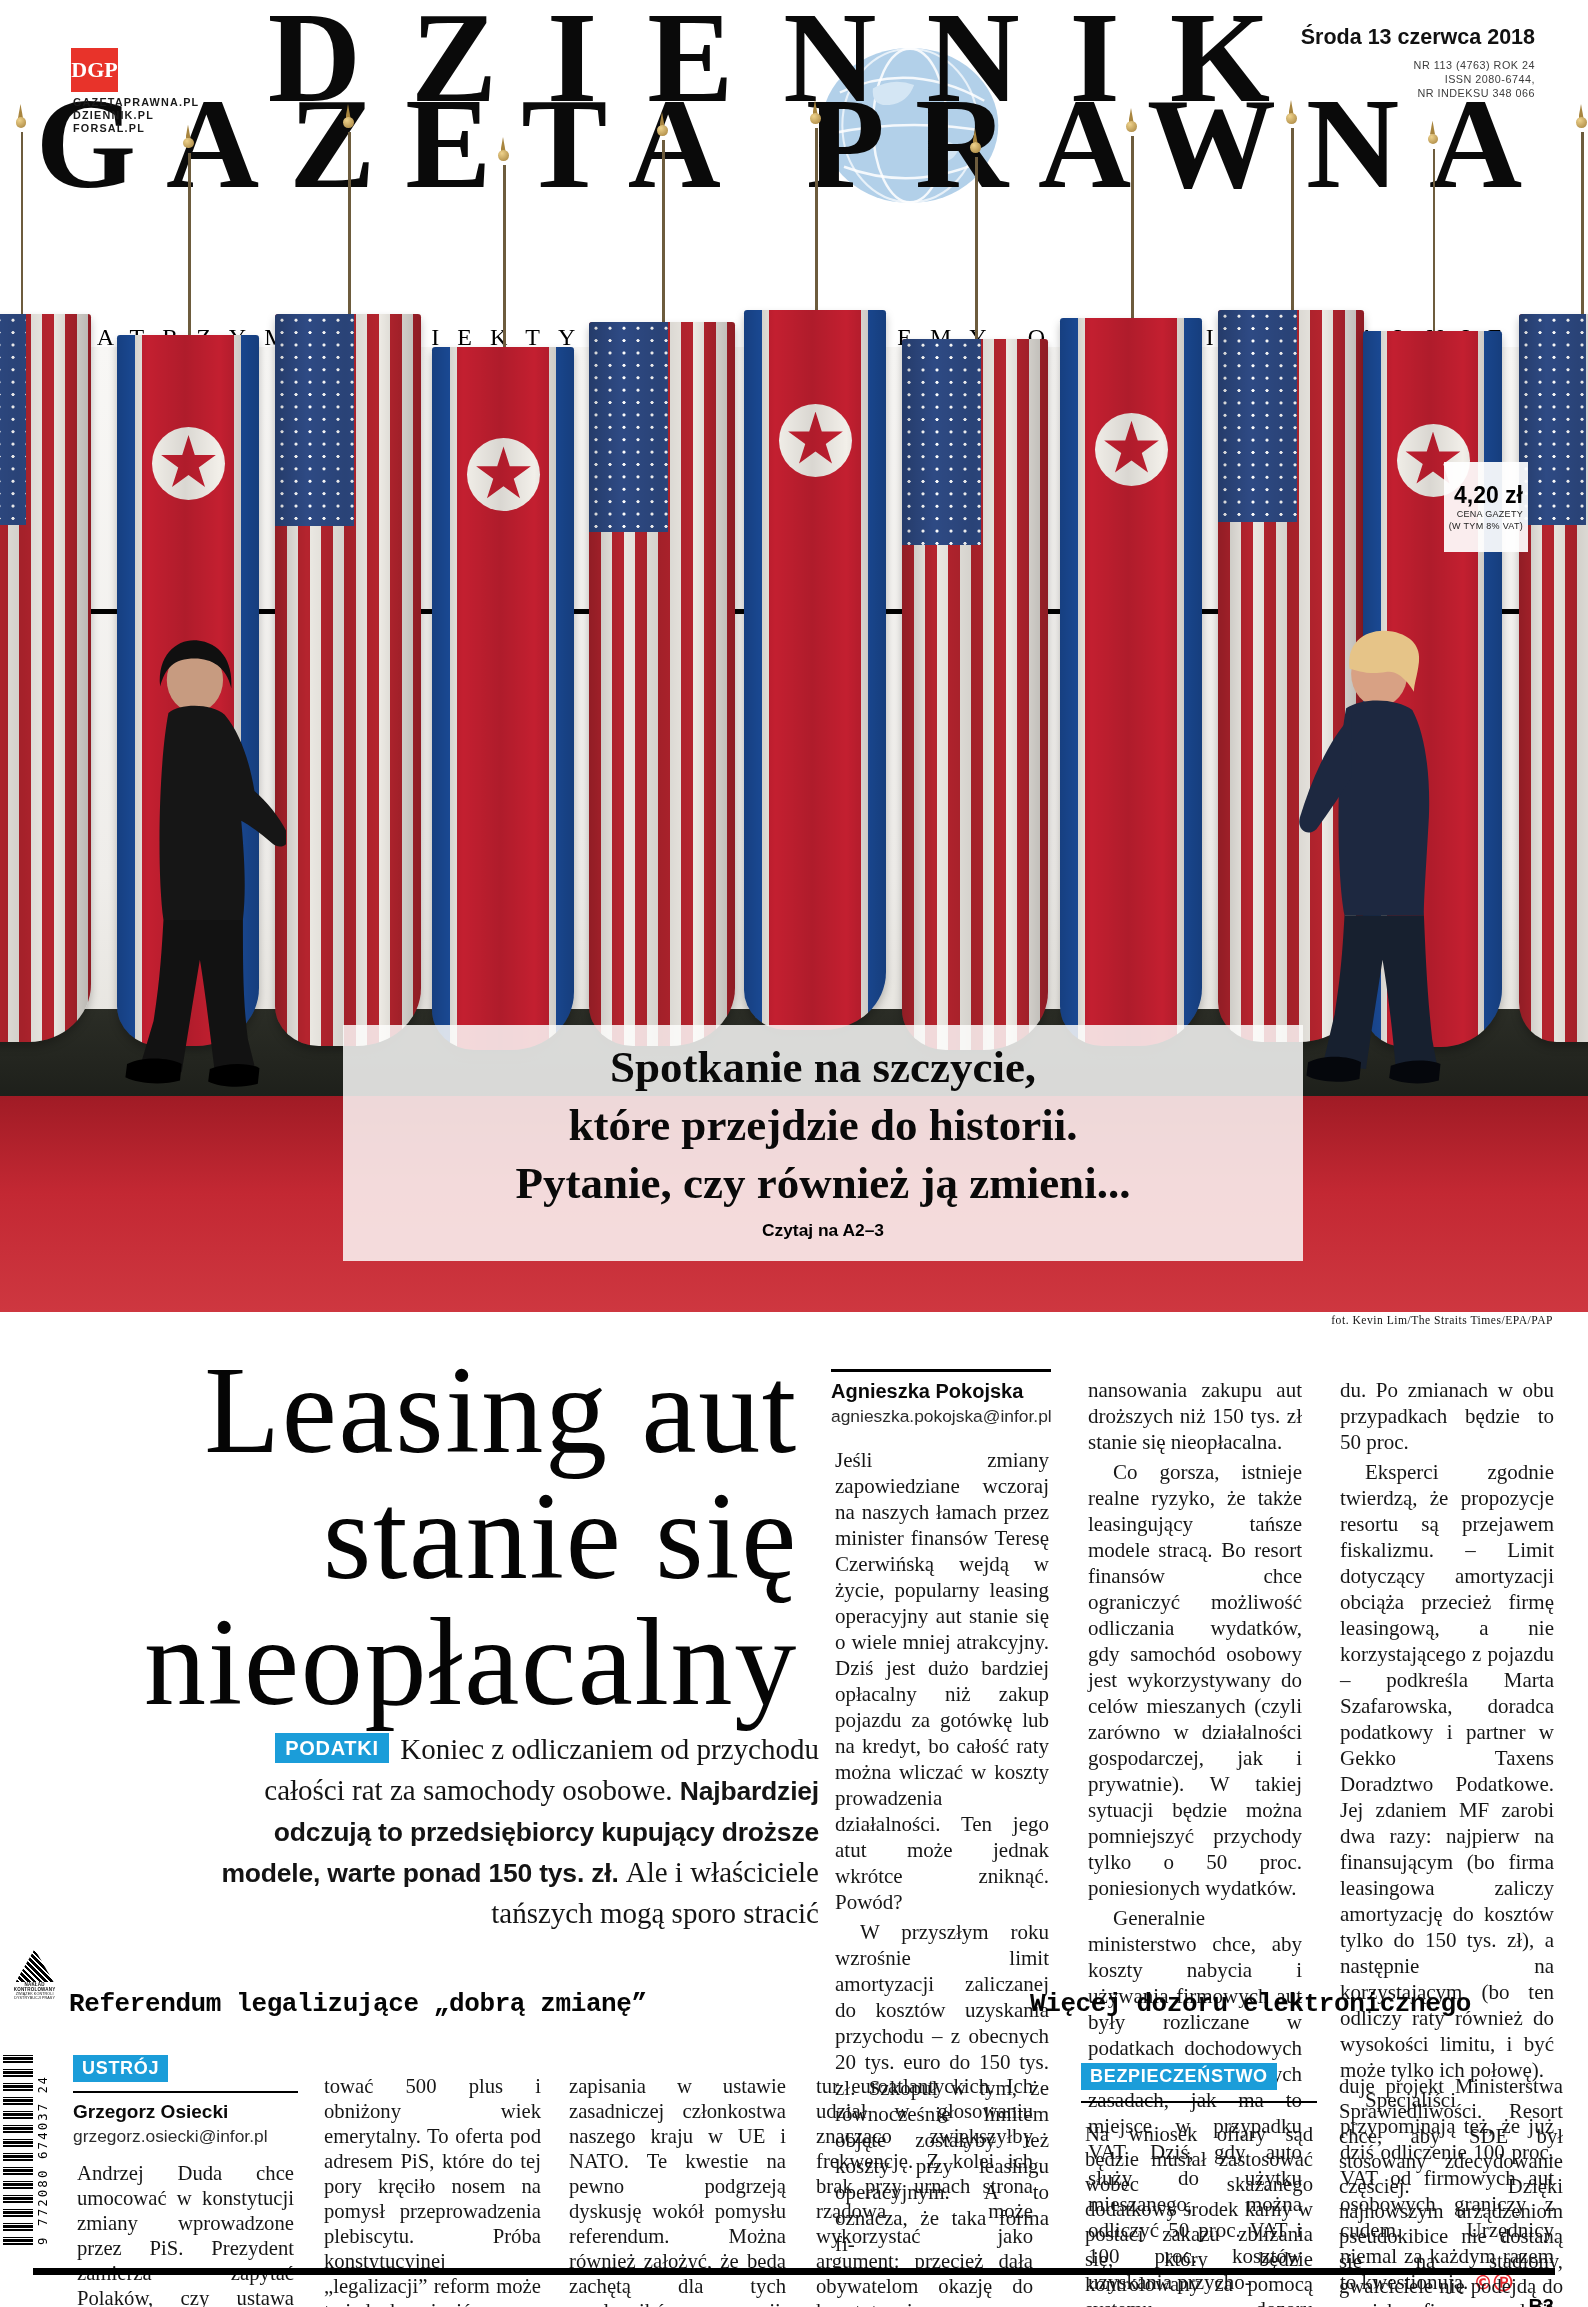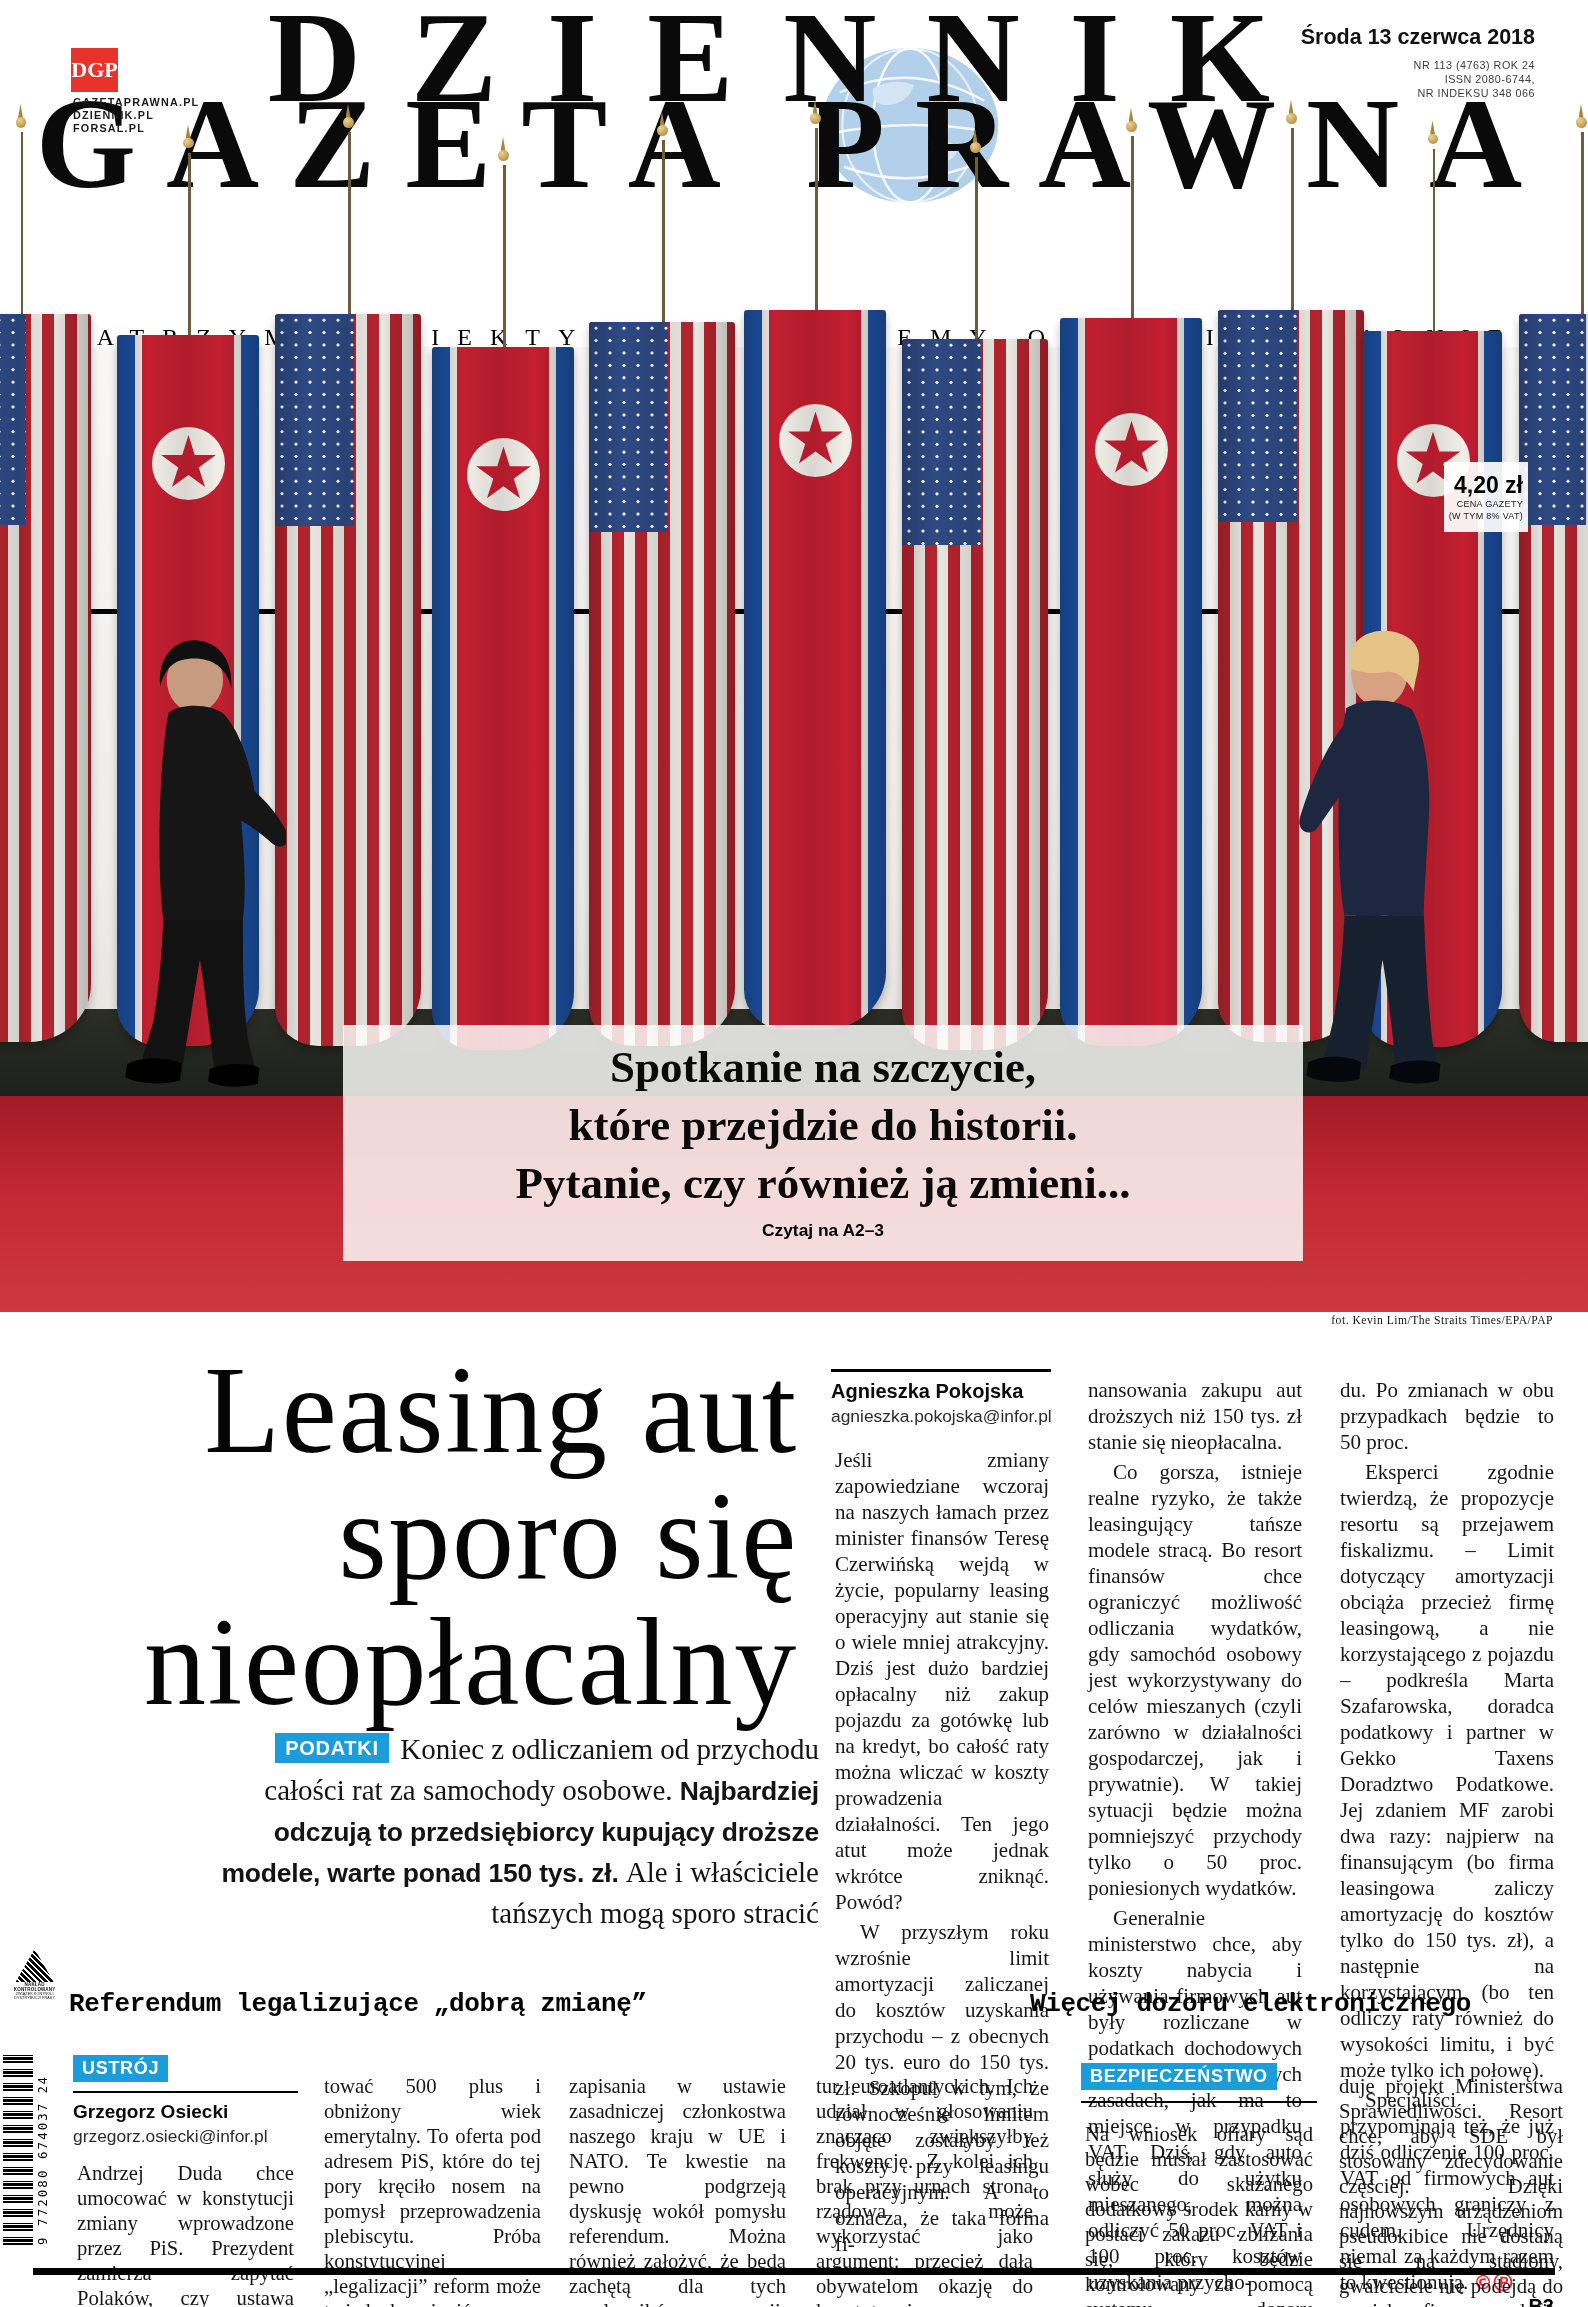--- a/index.html
+++ b/index.html
@@ -12,21 +12,21 @@
     font:bold 22px "Liberation Serif",serif;display:flex;align-items:center;justify-content:center;z-index:5}
   .site-links{left:73px;top:96px;font:bold 10.8px/13.2px "Liberation Sans",sans-serif;letter-spacing:1.2px;color:#1a1a1a;z-index:5}
   .issue-date{right:53px;top:25px;font:bold 21.5px "Liberation Sans",sans-serif;color:#111;z-index:5}
   .issue-meta{right:53px;top:58px;text-align:right;font:10.8px/14px "Liberation Sans",sans-serif;color:#3d3d3d;letter-spacing:0.5px;z-index:5}
   .globe{left:815px;top:43px;width:190px;height:165px;z-index:0}
   .masthead{left:0;width:1588px;text-align:center;font-family:"Liberation Serif",serif;font-weight:bold;color:#0a0a0a;
     line-height:1;white-space:nowrap;z-index:1}
   .masthead.l1{top:-6.6px;font-size:129px;letter-spacing:50px}
   .masthead.l2{top:79px;font-size:129px;letter-spacing:30px}
   .tagline{left:0;width:1588px;top:324px;text-align:center;font:24px "Liberation Serif",serif;letter-spacing:18px;color:#000;z-index:1;white-space:nowrap}
-  .price{right:60px;top:462px;text-align:right;z-index:6;background:rgba(255,255,255,.92);padding:10px 5px}
+  .price{right:60px;top:462px;text-align:right;z-index:6;background:rgba(255,255,255,.92);padding:20px 5px}
   .price .amount{font:bold 23px "Liberation Sans",sans-serif;color:#000}
   .price .note{font:9px/11.6px "Liberation Sans",sans-serif;color:#222;letter-spacing:0.3px}
 
   
   .photo{left:0;top:347px;width:1536px;height:965px;z-index:2}
   .photo-bg{position:absolute;inset:0;background:linear-gradient(180deg,#f8f7f5 0%,#efedea 55%,#e8e6e1 69%);z-index:1}
   .photo-rule{position:absolute;left:33px;width:1522px;top:262px;height:5px;background:#000;z-index:2}
   .hedge{position:absolute;left:0;top:662px;width:1588px;height:93px;background:linear-gradient(180deg,#2b2d26,#1d1f1a);z-index:2}
   .carpet{position:absolute;left:0;top:749px;width:1588px;height:216px;background:linear-gradient(180deg,#a01b25,#c32833 45%,#ce3740);z-index:2}
   .flag{position:absolute;z-index:3}
@@ -280,21 +280,21 @@
       <div class="caption-line">Spotkanie na szczycie,</div>
       <div class="caption-line">które przejdzie do historii.</div>
       <div class="caption-line">Pytanie, czy również ją zmieni...</div>
       <div class="read-more">Czytaj na A2–3</div>
     </div>
   </div>
   <div class="abs credit">fot. Kevin Lim/The Straits Times/EPA/PAP</div>
 
   <div class="abs lead-headline">
     <div>Leasing aut</div>
-    <div>sporo się</div>
+    <div>stanie się</div>
     <div>nieopłacalny</div>
   </div>
 
   <div class="abs lede">
     <span class="tag-chip">PODATKI</span><span>Koniec z odliczaniem od przychodu całości rat za samochody osobowe. </span><span class="b">Najbardziej odczują to przedsiębiorcy kupujący droższe modele, warte ponad 150 tys. zł. </span><span>Ale i właściciele tańszych mogą sporo stracić</span>
   </div>
 
   <div class="abs col-rule" style="left:831px;top:1369px;width:220px"></div>
   <div class="abs byline-name" style="left:831px;top:1380px">Agnieszka Pokojska</div>
   <div class="abs byline-mail" style="left:831px;top:1406px">agnieszka.pokojska@infor.pl</div>

